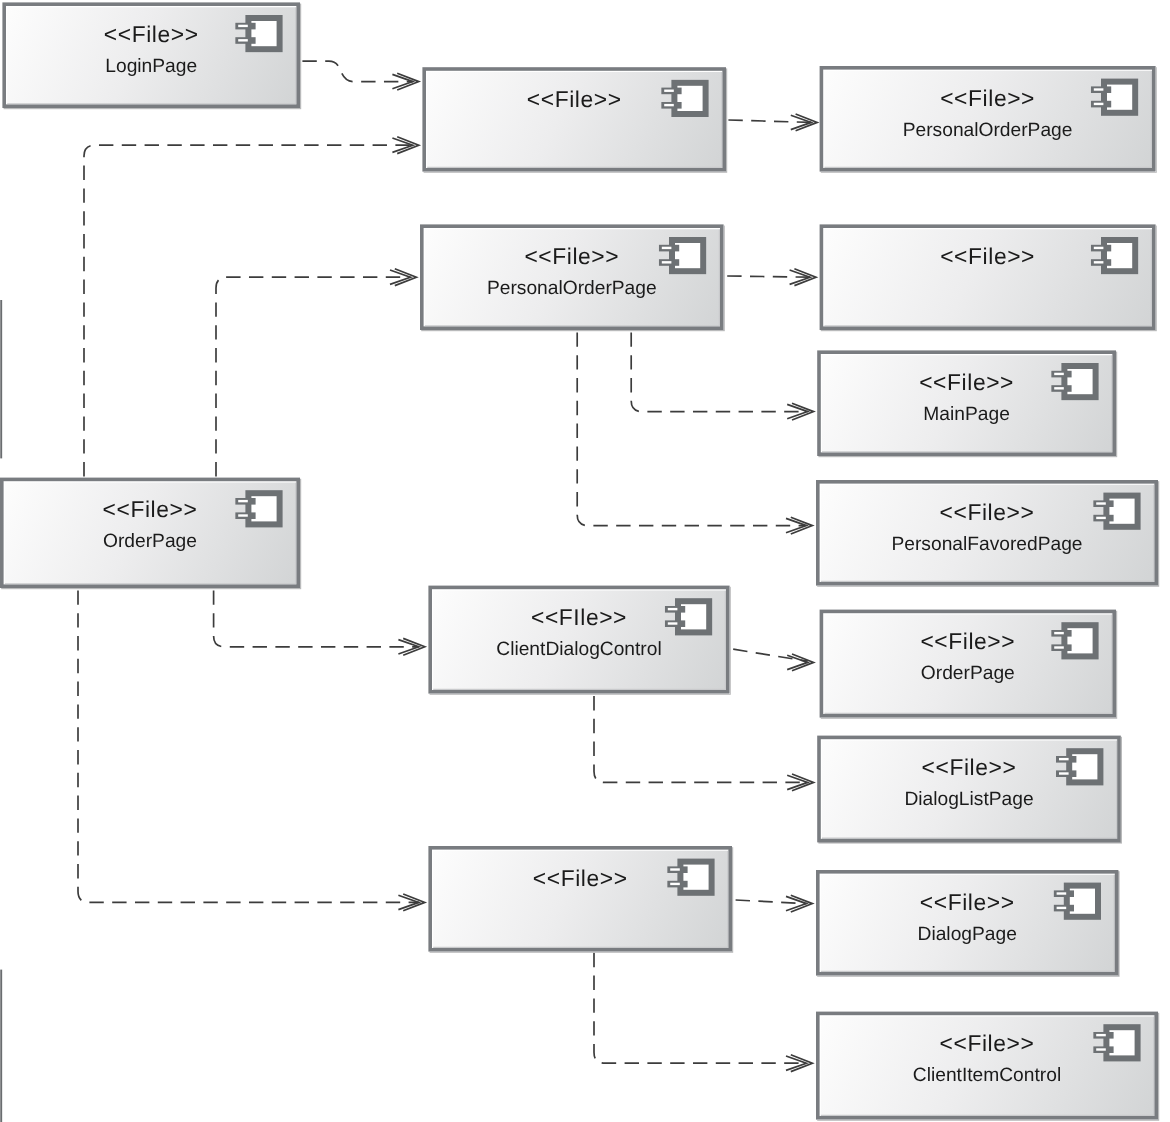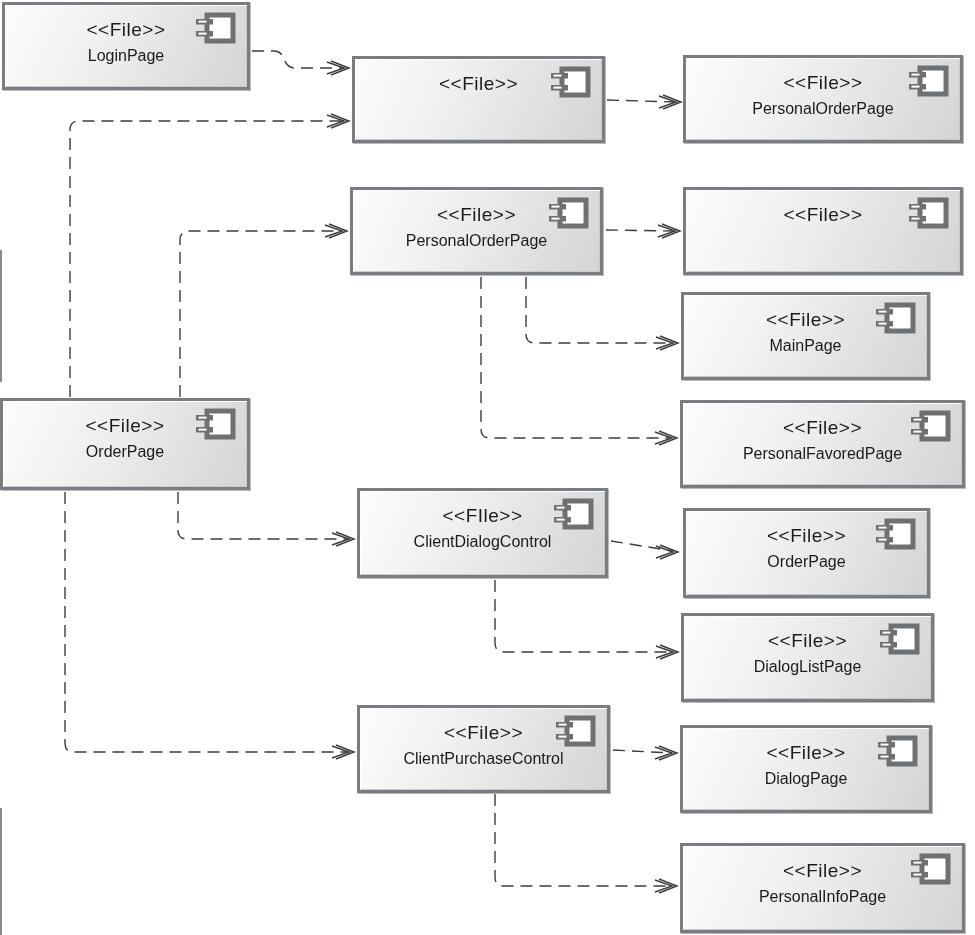--- a/index.html
+++ b/index.html
@@ -190,21 +190,20 @@
         <rect x="11" y="3" width="26" height="26" fill="#fff" stroke="#6d7174" stroke-width="5"></rect>
         <rect x="0" y="7" width="17" height="5.5" fill="#6d7174"></rect>
         <rect x="0" y="19" width="17" height="5.5" fill="#6d7174"></rect>
         <rect x="2.5" y="8.6" width="8" height="2" fill="#fff"></rect>
         <rect x="2.5" y="20.6" width="8" height="2" fill="#fff"></rect>
       </svg>
   </div>
 
   <div class="node" style="left:357px;top:705px;width:253px;height:88px;">
     <span class="stereo">&lt;&lt;File&gt;&gt;</span>
-    <span class="nlabel">ClientPurchaseControl</span>
     <svg class="cicon" viewBox="0 0 40 32">
         <rect x="11" y="3" width="26" height="26" fill="#fff" stroke="#6d7174" stroke-width="5"></rect>
         <rect x="0" y="7" width="17" height="5.5" fill="#6d7174"></rect>
         <rect x="0" y="19" width="17" height="5.5" fill="#6d7174"></rect>
         <rect x="2.5" y="8.6" width="8" height="2" fill="#fff"></rect>
         <rect x="2.5" y="20.6" width="8" height="2" fill="#fff"></rect>
       </svg>
   </div>
 
   <div class="node" style="left:680px;top:725px;width:252px;height:88px;">
@@ -214,21 +213,21 @@
         <rect x="11" y="3" width="26" height="26" fill="#fff" stroke="#6d7174" stroke-width="5"></rect>
         <rect x="0" y="7" width="17" height="5.5" fill="#6d7174"></rect>
         <rect x="0" y="19" width="17" height="5.5" fill="#6d7174"></rect>
         <rect x="2.5" y="8.6" width="8" height="2" fill="#fff"></rect>
         <rect x="2.5" y="20.6" width="8" height="2" fill="#fff"></rect>
       </svg>
   </div>
 
   <div class="node" style="left:680px;top:843px;width:285px;height:90px;">
     <span class="stereo">&lt;&lt;File&gt;&gt;</span>
-    <span class="nlabel">PersonalInfoPage</span>
+    <span class="nlabel">ClientItemControl</span>
     <svg class="cicon" viewBox="0 0 40 32">
         <rect x="11" y="3" width="26" height="26" fill="#fff" stroke="#6d7174" stroke-width="5"></rect>
         <rect x="0" y="7" width="17" height="5.5" fill="#6d7174"></rect>
         <rect x="0" y="19" width="17" height="5.5" fill="#6d7174"></rect>
         <rect x="2.5" y="8.6" width="8" height="2" fill="#fff"></rect>
         <rect x="2.5" y="20.6" width="8" height="2" fill="#fff"></rect>
       </svg>
   </div>
 
 </div>

